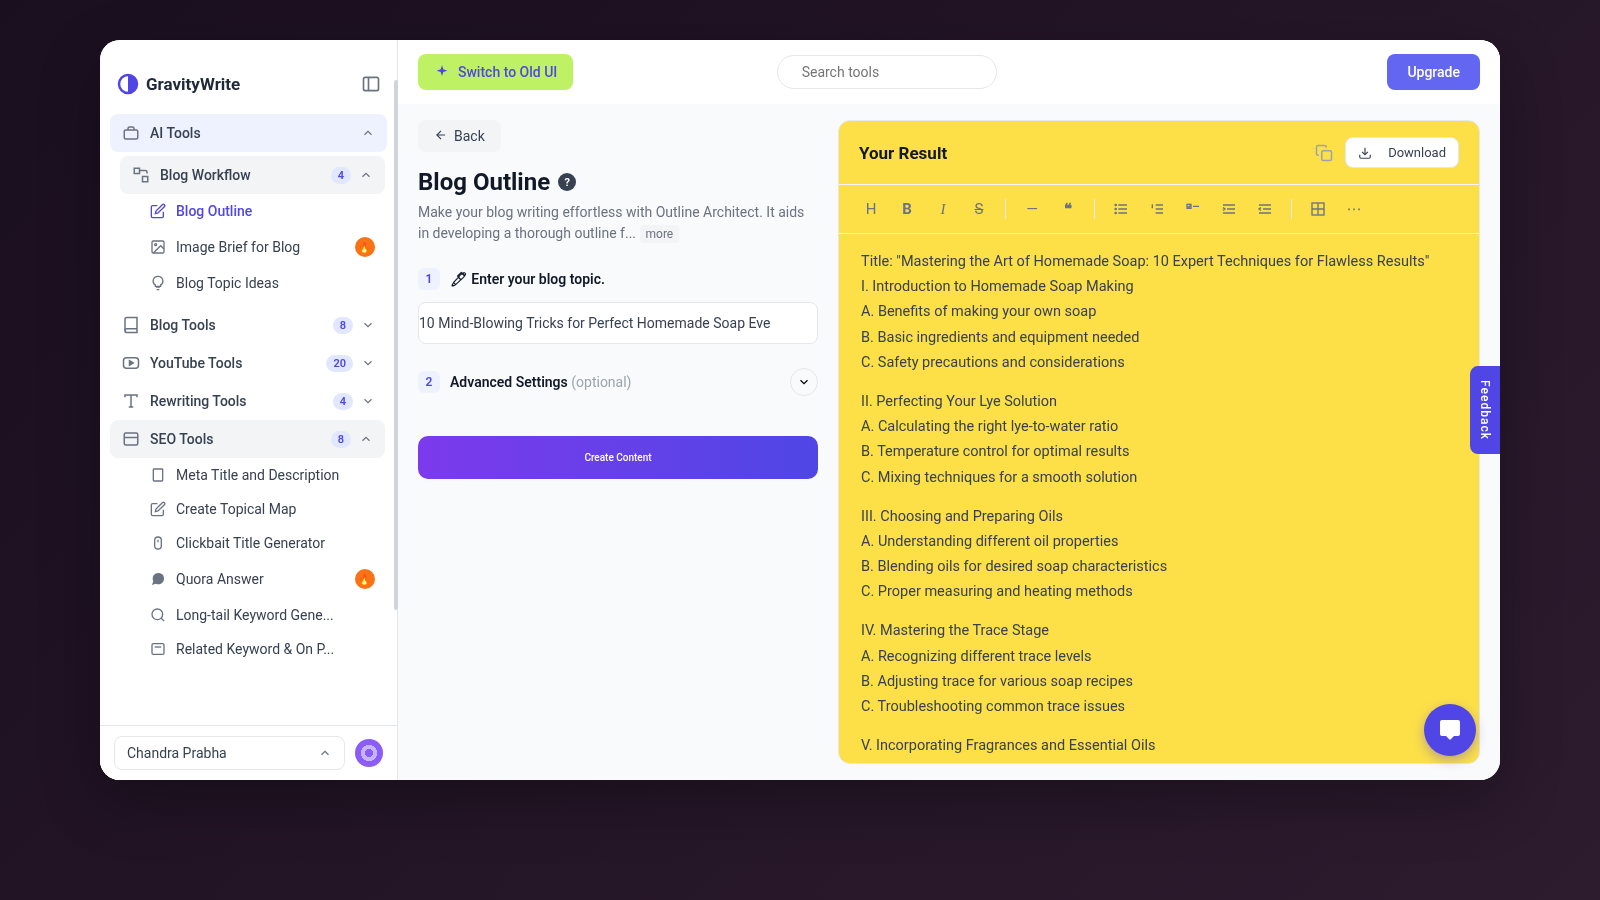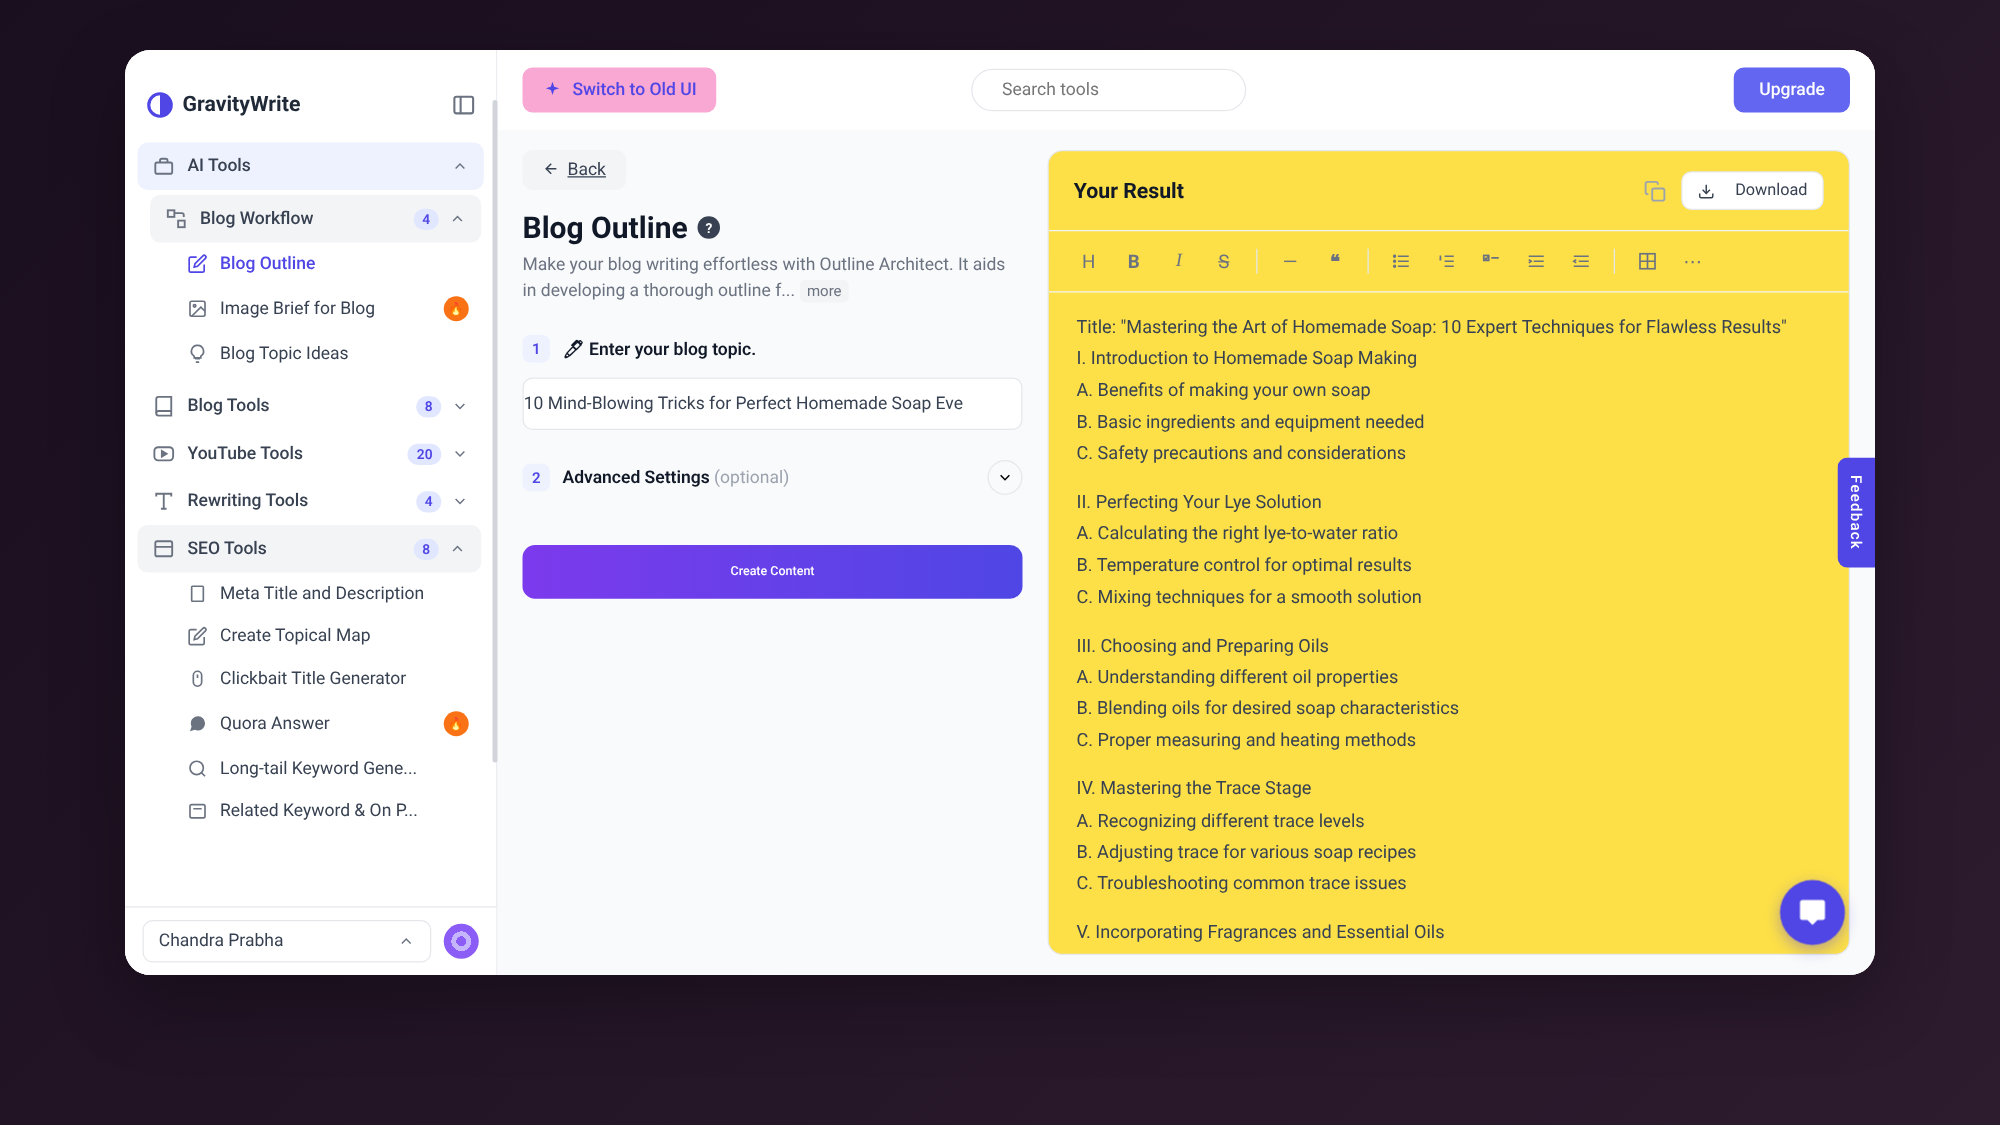--- a/index.html
+++ b/index.html
@@ -24,27 +24,27 @@
 .nav-item-icon { width: 16px; height: 16px; color: #6b7280; flex-shrink: 0; }
 .nav-item.active .nav-item-icon { color: #4f46e5; }
 .fire-badge { width: 20px; height: 20px; background: #f97316; border-radius: 50%; display: flex; align-items: center; justify-content: center; color: white; font-size: 10px; margin-left: auto; }
 .nav-scroll { flex: 1; overflow-y: auto; padding-bottom: 8px; }
 .user-footer { padding: 10px 14px; border-top: 1px solid #e5e7eb; display: flex; align-items: center; justify-content: space-between; background: #fff; }
 .user-info { display: flex; align-items: center; gap: 8px; font-size: 14px; color: #374151; border: 1px solid #e5e7eb; padding: 8px 12px; border-radius: 8px; flex: 1; justify-content: space-between; margin-right: 10px; }
 .avatar { width: 28px; height: 28px; border-radius: 50%; background: radial-gradient(circle, #8b5cf6 20%, #c4b5fd 20%, #c4b5fd 40%, #8b5cf6 40%); }
 .scrollbar-thumb-left { position: absolute; left: 294px; top: 40px; width: 4px; height: 530px; background: #d1d5db; border-radius: 3px; }
 .main { flex: 1; background: #f9fafb; display: flex; flex-direction: column; }
 .topbar { display: flex; align-items: center; padding: 14px 20px; gap: 16px; background: #fff; }
-.switch-btn { display: flex; align-items: center; gap: 8px; background: #f9a8d4; color: #4f46e5; font-size: 14px; font-weight: 500; padding: 10px 16px; border-radius: 8px; border: none; cursor: pointer; }
+.switch-btn { display: flex; align-items: center; gap: 8px; background: #bef264; color: #4f46e5; font-size: 14px; font-weight: 500; padding: 10px 16px; border-radius: 8px; border: none; cursor: pointer; }
 .search-box { flex: 0 0 auto; margin-left: auto; margin-right: auto; display: flex; align-items: center; gap: 8px; border: 1px solid #e5e7eb; border-radius: 20px; padding: 8px 16px; width: 220px; background: #fff; }
 .search-box input { border: none; outline: none; font-size: 14px; flex: 1; color: #374151; }
 .upgrade-btn { background: #6366f1; color: white; font-size: 14px; font-weight: 500; padding: 10px 20px; border-radius: 8px; border: none; cursor: pointer; margin-left: auto; }
 .content-area { flex: 1; display: flex; gap: 20px; padding: 16px 20px; overflow: hidden; }
 .left-panel { flex: 0 0 400px; }
-.back-btn { display: inline-flex; align-items: flex-start; gap: 6px; background: #f3f4f6; border: none; padding: 8px 16px; border-radius: 8px; font-size: 14px; color: #374151; cursor: pointer; margin-bottom: 16px; text-decoration: underline; }
+.back-btn { display: inline-flex; align-items: flex-start; gap: 6px; background: #f3f4f6; border: none; padding: 8px 16px; border-radius: 8px; font-size: 14px; color: #374151; cursor: pointer; margin-bottom: 16px; }
 .page-title { font-size: 24px; font-weight: 700; color: #111827; display: flex; align-items: center; gap: 8px; margin-bottom: 6px; }
 .help-icon { width: 18px; height: 18px; background: #374151; color: white; border-radius: 50%; display: flex; align-items: center; justify-content: center; font-size: 11px; }
 .page-desc { font-size: 14px; color: #6b7280; line-height: 1.5; margin-bottom: 24px; }
 .more-link { background: #f3f4f6; padding: 2px 6px; border-radius: 4px; font-size: 12px; color: #6b7280; cursor: pointer; }
 .form-step { display: flex; align-items: center; gap: 10px; margin-bottom: 12px; }
 .step-num { width: 22px; height: 22px; background: #eef2ff; color: #4f46e5; border-radius: 6px; display: flex; align-items: center; justify-content: center; font-size: 12px; font-weight: 600; }
 .step-label { font-size: 14px; font-weight: 600; color: #111827; }
 .step-optional { color: #9ca3af; font-weight: 400; }
 .text-input { width: 100%; border: 1px solid #e5e7eb; border-radius: 8px; padding: 12px 0; font-size: 14px; color: #374151; margin-bottom: 24px; }
 .adv-row { display: flex; align-items: center; justify-content: space-between; margin-bottom: 40px; }

